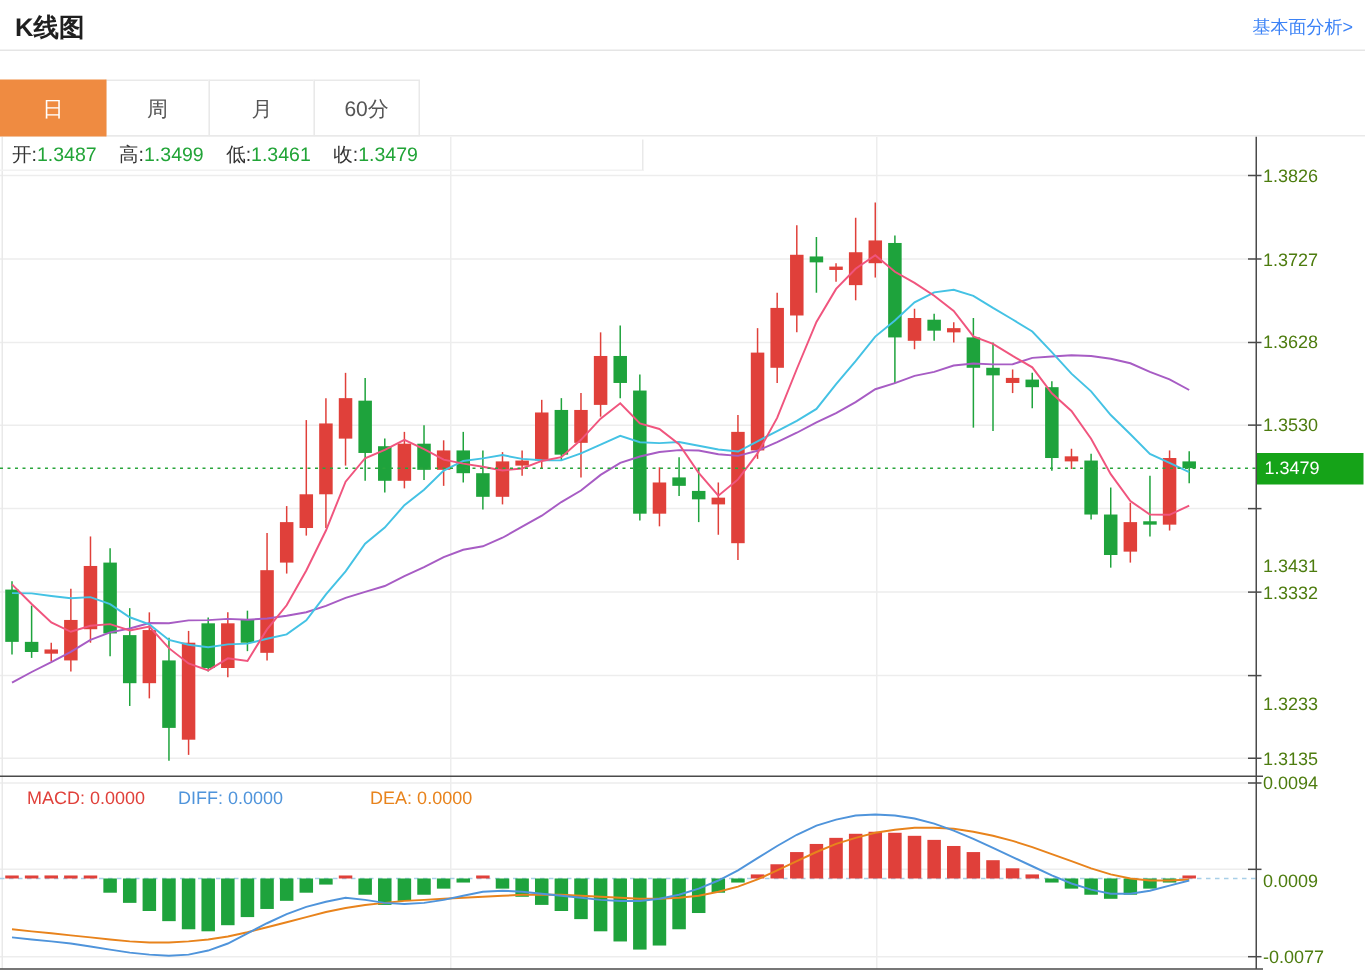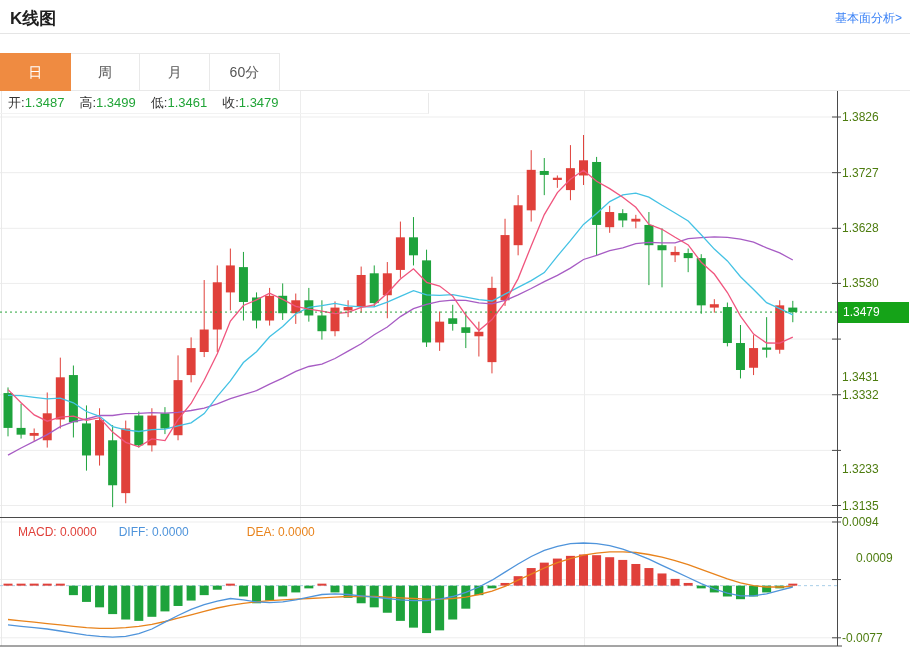--- a/index.html
+++ b/index.html
@@ -274,19 +274,19 @@
   <div id="ylabels">
       <div class="ylab" style="top: 19px;">1.3826</div>
       <div class="ylab" style="top: 74.6606px;">1.3727</div>
       <div class="ylab" style="top: 130.321px;">1.3628</div>
       <div class="ylab" style="top: 185.42px;">1.3530</div>
       <div class="ylab" style="top: 241.08px; margin-top: 38px;">1.3431</div>
       <div class="ylab" style="top: 296.741px; text-align: right;">1.3332</div>
       <div class="ylab" style="top: 343px; margin-top: 28px;">1.3233</div>
       <div class="ylab" style="top: 407.5px;">1.3135</div>
       <div class="ylab" style="top: 424px;">0.0094</div>
-      <div class="ylab" style="top: 460px; margin-left: 14px;">0.0009</div>
+      <div class="ylab" style="top: 489px;">0.0009</div>
       <div class="ylab" style="top: 539.8px;">-0.0077</div>
     </div>
   <div class="price-tag" style="background: rgb(21, 163, 24); top: 210.593px;">
     <span>1.3479</span>
   </div>
 </div>
 
 </body></html>

